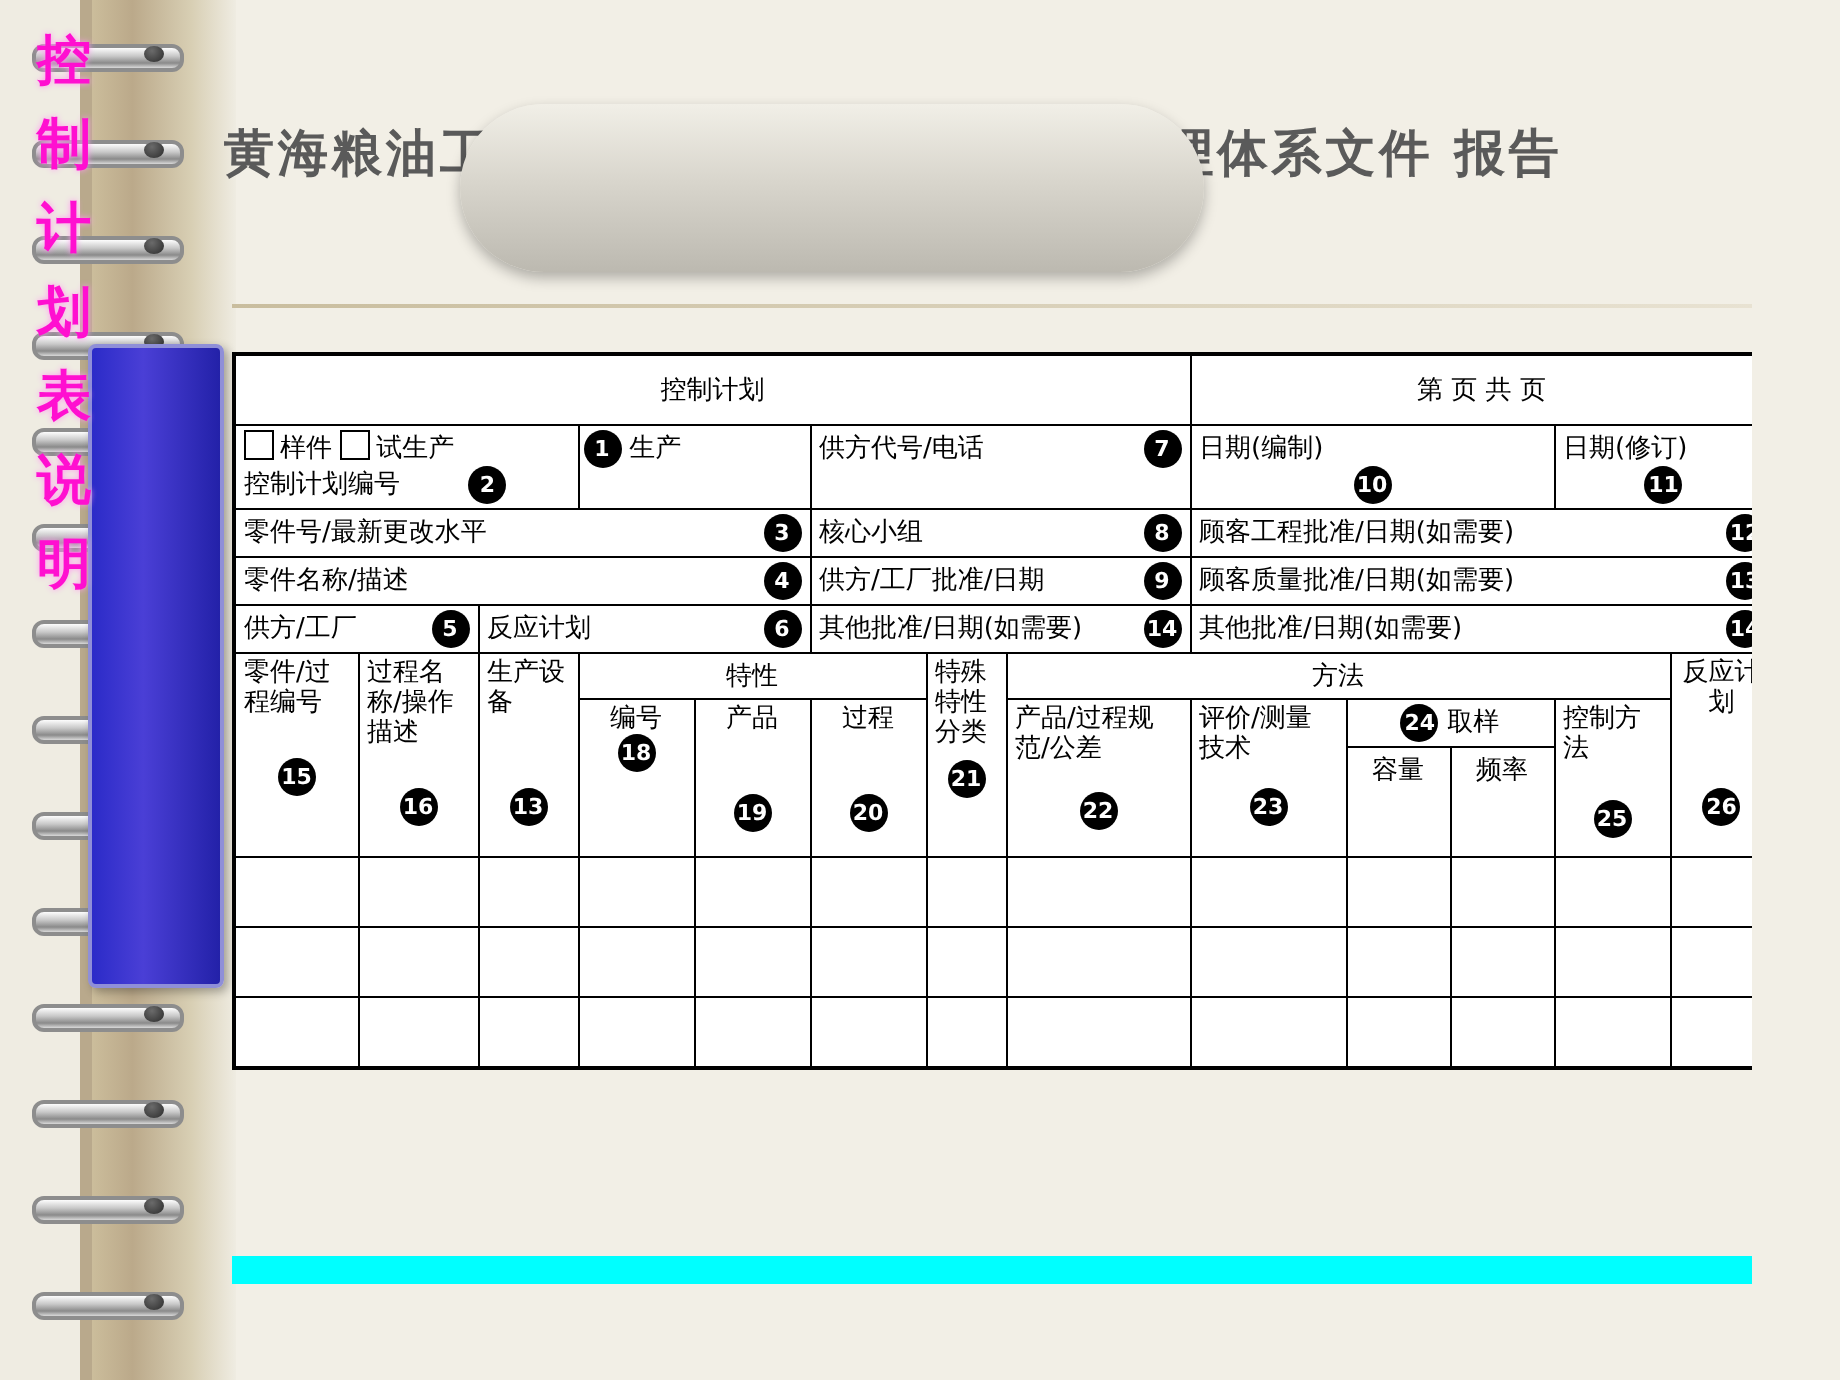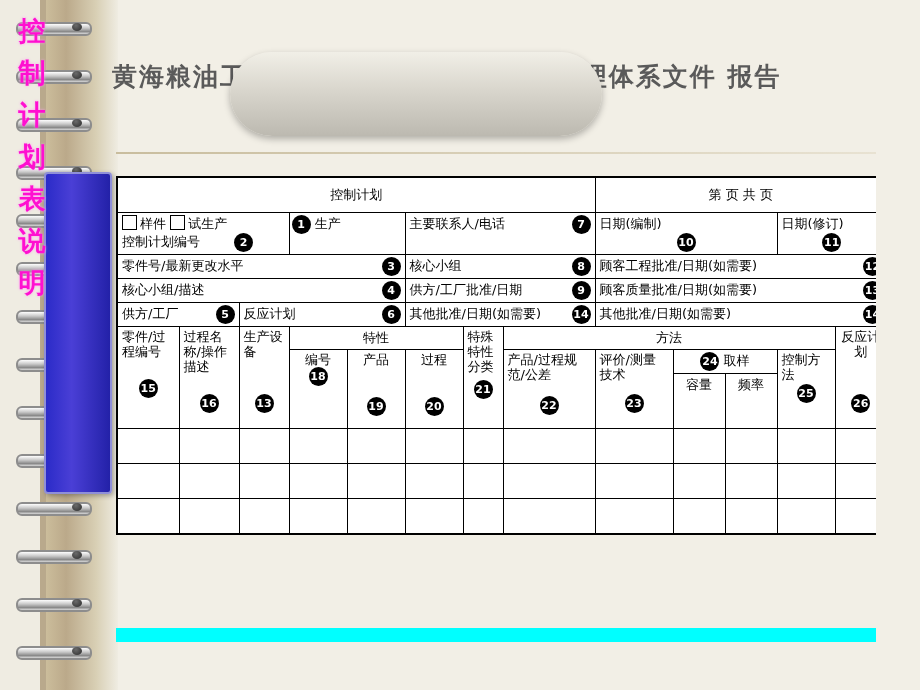--- a/index.html
+++ b/index.html
@@ -177,21 +177,21 @@
         </div>
         <div><span>控制计划编号</span>
           <span class="bal" style="margin-left:30px">2</span>
         </div>
       </td>
       <td colspan="2">
         <span class="bal" style="margin-left:-2px">1</span>
         <span>生产</span>
       </td>
       <td colspan="3">
-        <span>主要联系人/电话</span>
+        <span>供方代号/电话</span>
         <span class="bal bal-r">7</span>
       </td>
       <td colspan="3">
         <div>日期(编制)</div>
         <div class="ctr"><span class="bal">10</span></div>
       </td>
       <td colspan="2">
         <div>日期(修订)</div>
         <div class="ctr"><span class="bal">11</span></div>
       </td>
@@ -207,21 +207,21 @@
         <span class="bal bal-r">8</span>
       </td>
       <td colspan="5">
         <span>顾客工程批准/日期(如需要)</span>
         <span class="bal bal-r">12</span>
       </td>
     </tr>
 
     <tr>
       <td colspan="5">
-        <span>核心小组/描述</span>
+        <span>零件名称/描述</span>
         <span class="bal bal-r">4</span>
       </td>
       <td colspan="3">
         <span>供方/工厂批准/日期</span>
         <span class="bal bal-r">9</span>
       </td>
       <td colspan="5">
         <span>顾客质量批准/日期(如需要)</span>
         <span class="bal bal-r">13</span>
       </td>
@@ -291,21 +291,21 @@
       <td rowspan="2" class="vsmall">
         <div>评价/测量技术</div>
         <div class="ctr" style="margin-top:12px"><span class="bal">23</span></div>
       </td>
       <td colspan="2" class="ctr">
         <span class="bal">24</span>
         <span>取样</span>
       </td>
       <td rowspan="2" class="vsmall">
         <div>控制方法</div>
-        <div class="ctr" style="margin-top:2px"><span class="bal">25</span></div>
+        <div class="ctr" style="margin-top:18px"><span class="bal">25</span></div>
       </td>
     </tr>
 
     <tr>
       <td class="ctr" style="height:50px;vertical-align:top">容量</td>
       <td class="ctr" style="vertical-align:top">频率</td>
     </tr>
 
     </tbody>
       <tbody id="blank-rows">

